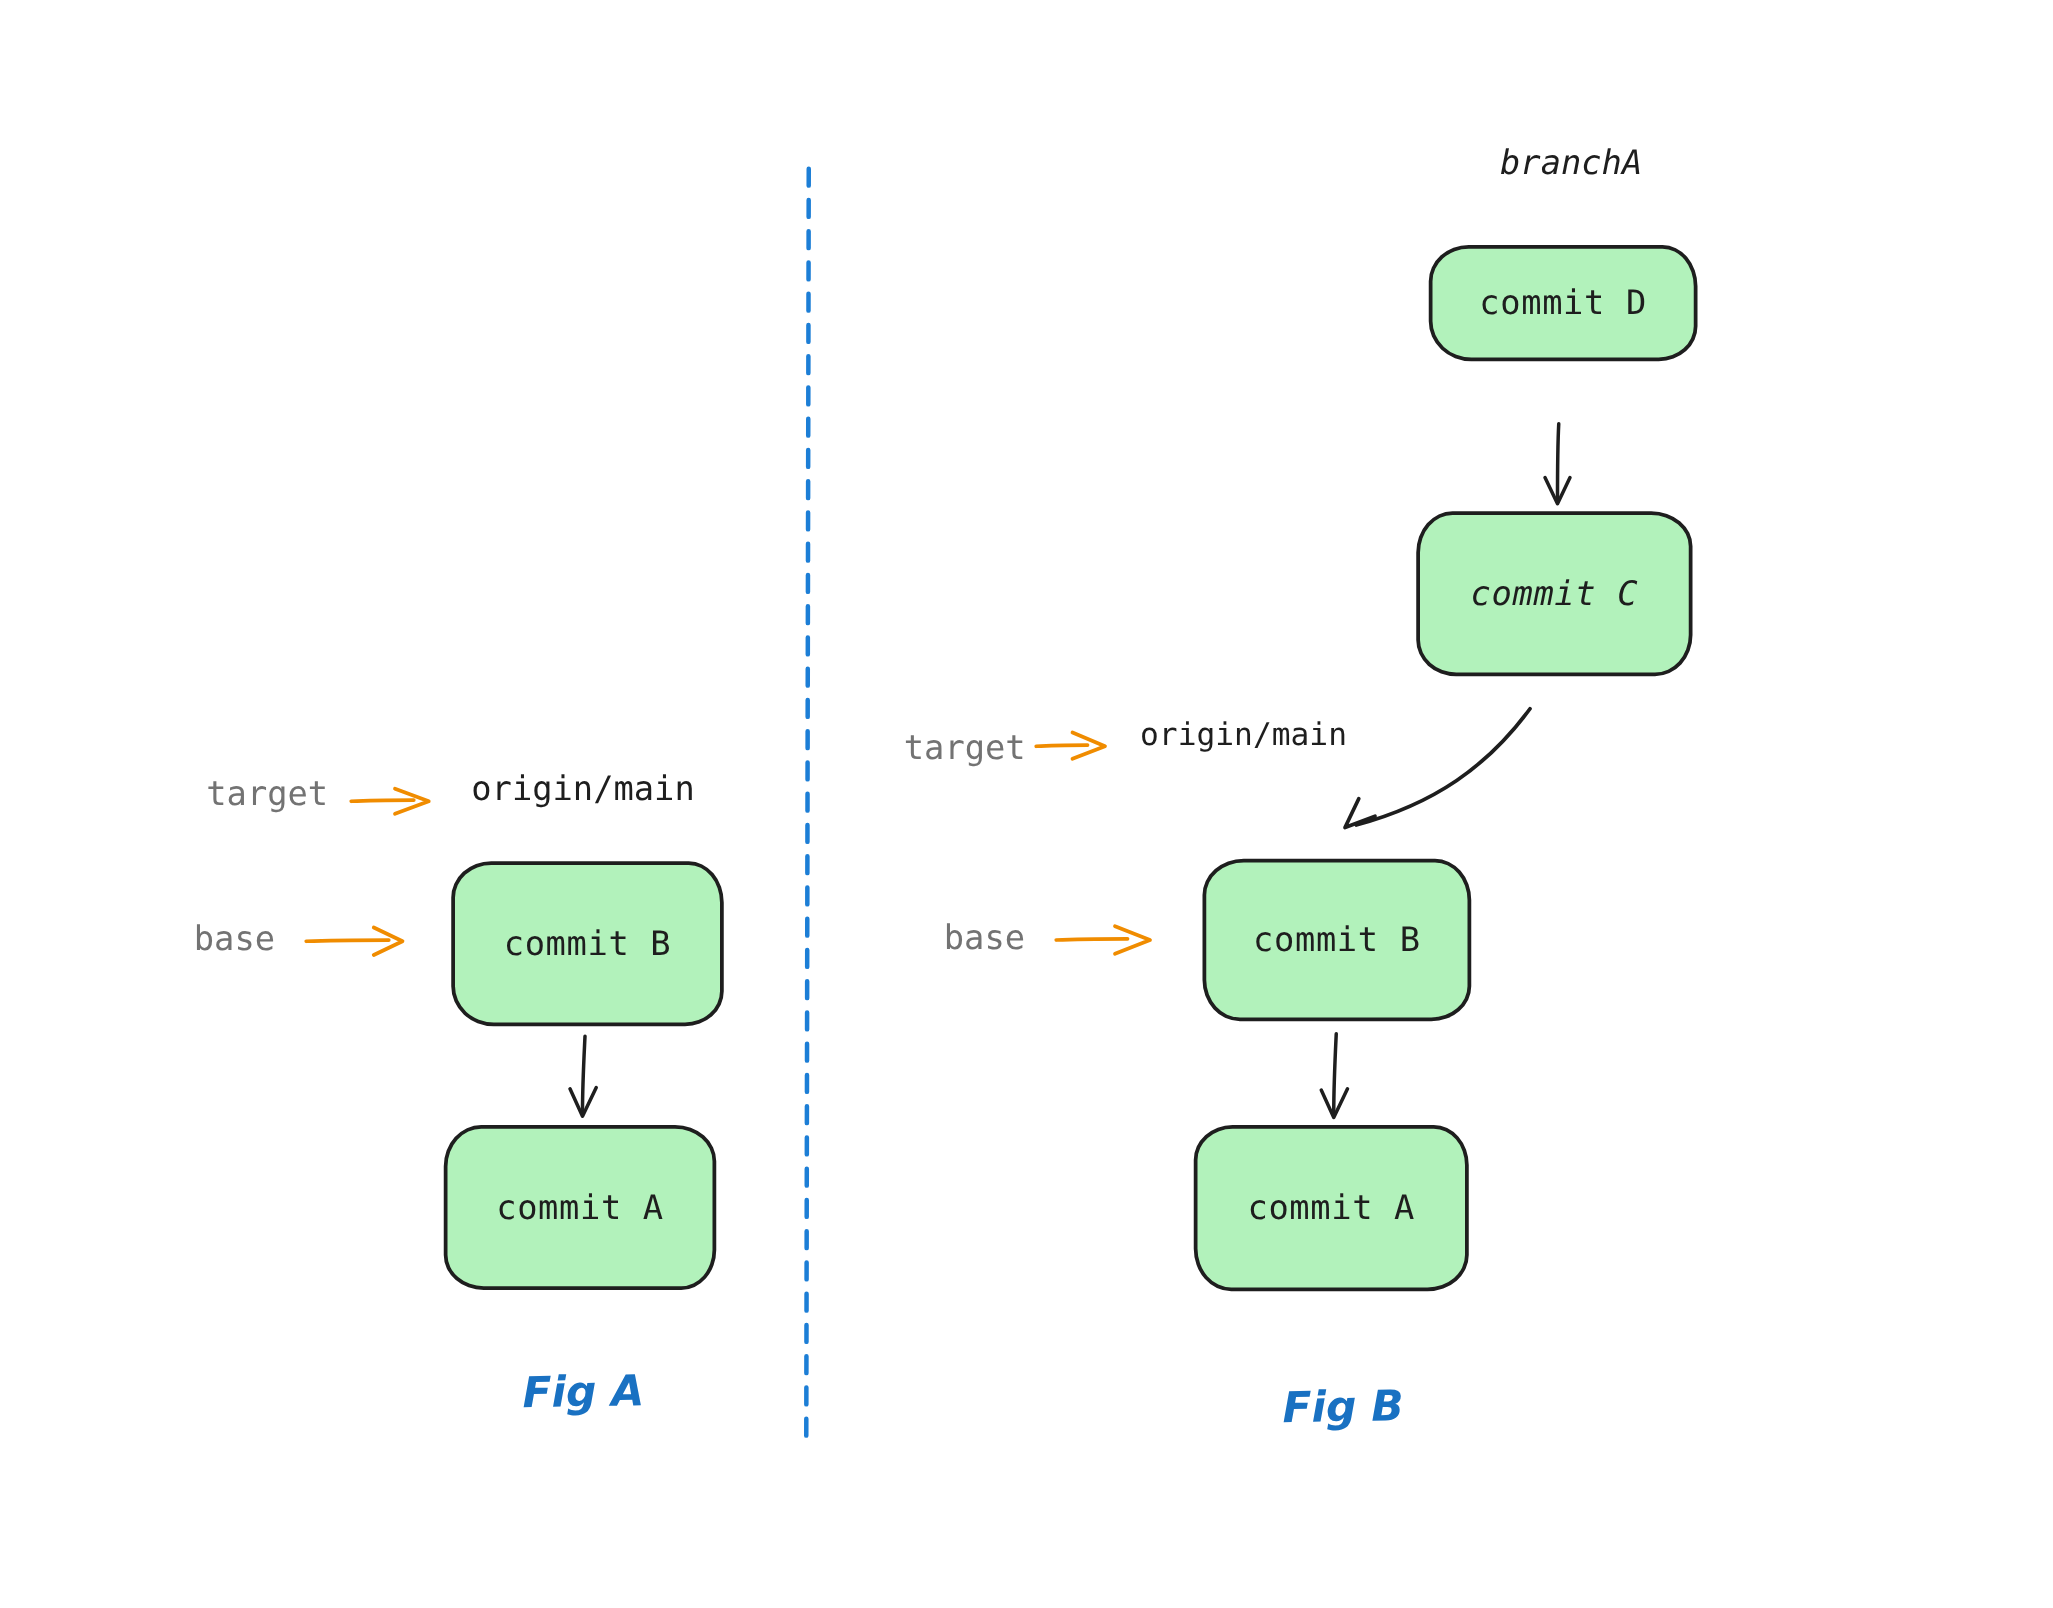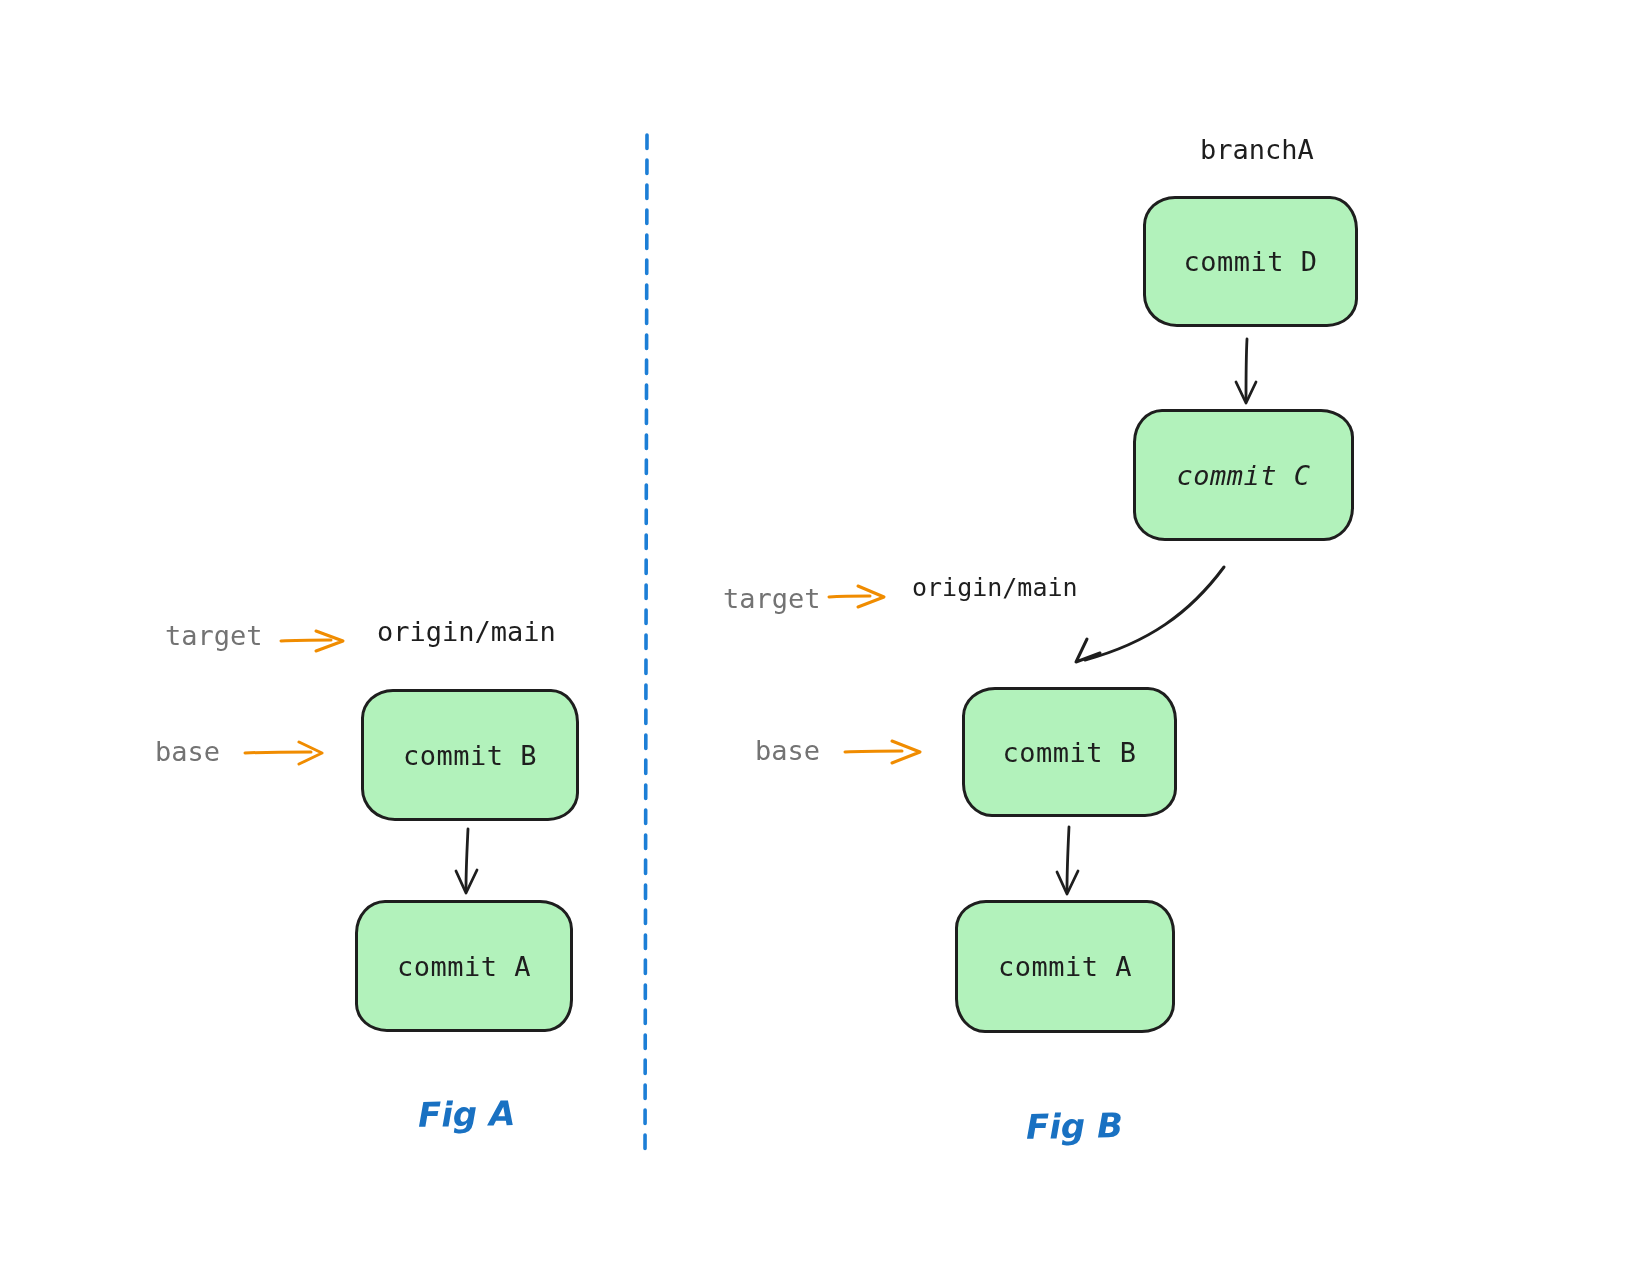--- a/index.html
+++ b/index.html
@@ -103,23 +103,23 @@
     </div>
 
     <div class="commit-box" style="left:355px;top:900px;width:218px;height:132px;border-radius:30px 33px 28px 32px / 33px 29px 32px 28px;">
       <span>commit A</span>
     </div>
 
     <div class="caption" style="left:418px;top:1094px;">Fig A</div>
   </section>
 
   <section>
-    <div class="label" style="left:1200px;top:135px;">branchA</div>
+    <div class="label" style="left:1200px;top:116px;font-style:italic;">branchA</div>
 
-    <div class="commit-box" style="left:1143px;top:196px;width:215px;height:131px;">
+    <div class="commit-box" style="left:1143px;top:196px;width:215px;height:93px;">
       <span>commit D</span>
     </div>
 
     <div class="commit-box" style="left:1133px;top:409px;width:221px;height:132px;border-radius:29px 33px 30px 32px / 33px 28px 33px 29px;">
       <span style="font-style:italic;">commit C</span>
     </div>
 
     <div class="label orange" style="left:723px;top:584px;">target</div>
 
     <div class="label small" style="left:912px;top:574px;">origin/main</div>

